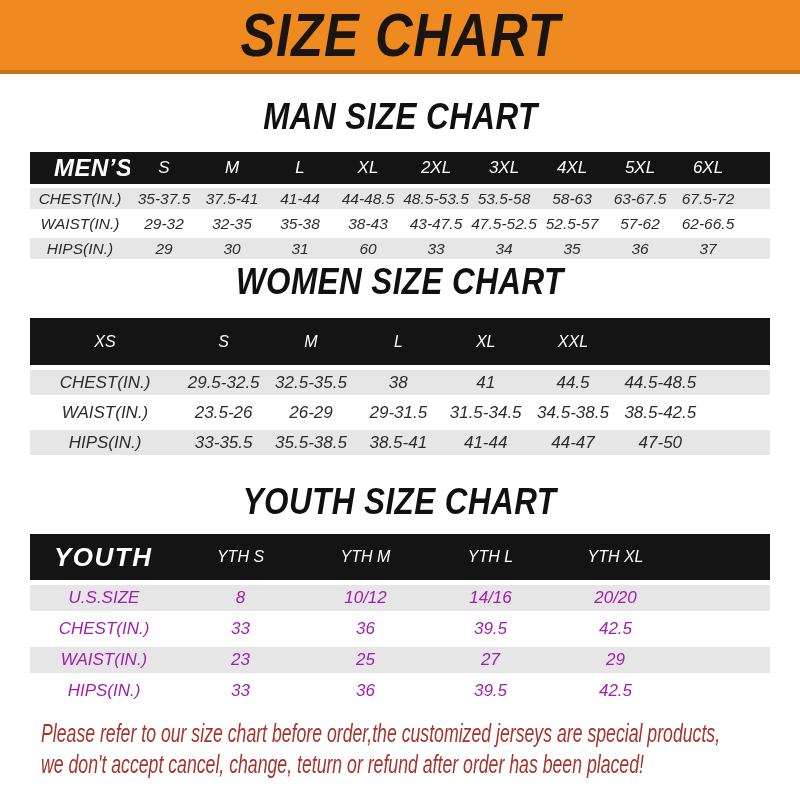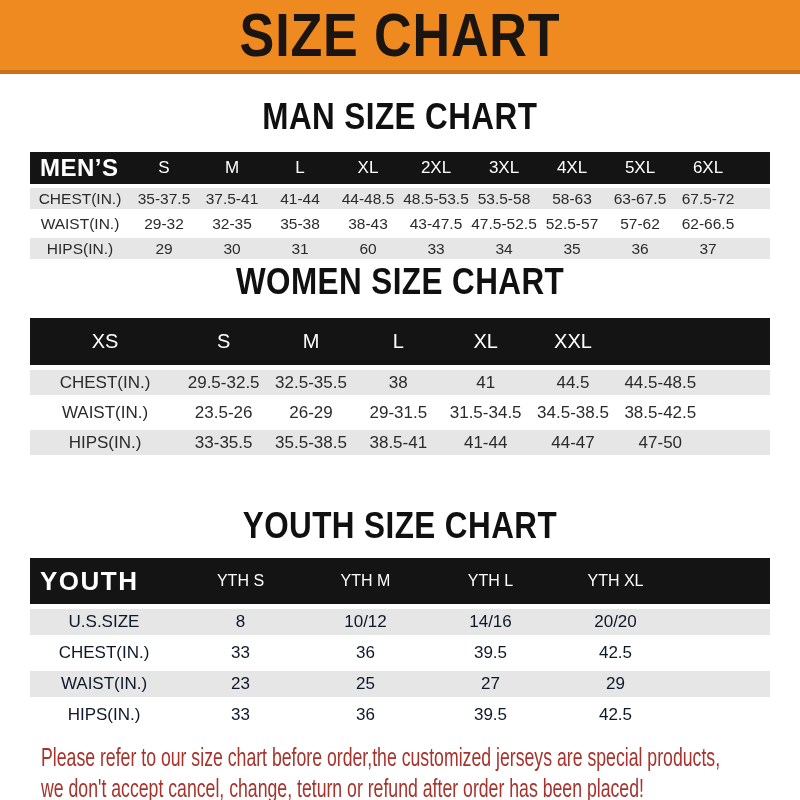--- a/index.html
+++ b/index.html
@@ -1,72 +1,72 @@
 <!DOCTYPE html>
 <html style="--banner-orange: #EE8A1F; --banner-edge: #C87217; --header-black: #141414; --row-gray: #E6E6E6; --text-red: #A8322C;"><head>
 <meta charset="utf-8">
 <style>
   html,body { margin:0; padding:0; }
   body {
     width:800px; height:800px; overflow:hidden;
     background:#ffffff;
     font-family:"Liberation Sans", sans-serif;
   }
-  .page { width:800px; height:800px; position:relative; }
+  .page { width:800px; height:800px; position:relative;font-style:italic; }
 
   
   .banner {
     height:70px;
     background:var(--banner-orange,#EE8A1F);
     border-bottom:4px solid var(--banner-edge,#C87217);
     display:flex; align-items:center; justify-content:center;
   }
   .banner-title {
     font-size:62px; font-weight:bold; color:#1a1511;
     transform:scaleX(0.84); line-height:1; letter-spacing:1px; white-space:nowrap;
   }
 
   
   .heading-wrap { text-align:center; }
   .hw-man   { margin-top:24px; }
   .hw-women { margin-top:4px; }
-  .hw-youth { margin-top:52px; }
+  .hw-youth { margin-top:28px; }
   .heading {
     display:inline-block; font-size:37px; font-weight:bold; color:#101010;
     transform:scaleX(0.85); line-height:1; white-space:nowrap; letter-spacing:0.5px;
   }
 
   
   .size-table { width:740px; margin-left:auto; margin-right:auto; }
   .tbl-man   { margin-top:17px; }
   .tbl-women { margin-top:18px; }
   .tbl-youth { margin-top:14px; }
 
   .trow { display:grid; align-items:stretch; }
   .thead { background:var(--header-black,#141414); color:#ffffff; }
   .odd  { background:var(--row-gray,#E6E6E6); }
   .even { background:#ffffff; }
   .cell { display:flex; align-items:center; justify-content:center; white-space:nowrap; overflow:hidden; }
-  .header-label { justify-content:flex-start !important; padding-left:10px; font-weight:bold;text-align:right; }
+  .header-label { justify-content:flex-start !important; padding-left:24px; font-weight:bold;text-align:right; }
 
   .men .trow   { grid-template-columns:100px repeat(9,1fr); padding-right:28px; }
   .men .thead  { height:32px; }
   .men .trow:not(.thead) { height:21px; margin-top:4px; font-size:15.5px; color:#2b2b2b; }
   .men .header-label { font-size:24px; letter-spacing:0.5px; }
   .men .col-head { font-size:17px; }
 
   .women .trow   { grid-template-columns:150px repeat(6,1fr); padding-right:66px; }
   .women .thead  { height:47px; }
   .women .trow:not(.thead) { height:25px; margin-top:5px; font-size:17px; color:#2b2b2b; }
   .women .header-label { font-size:27px; letter-spacing:0.5px; }
-  .women .col-head { font-size:20px; }
+  .women .col-head { font-size:16px; }
 
   .youth .trow   { grid-template-columns:148px repeat(4,1fr); padding-right:92px; }
   .youth .thead  { height:46px; }
-  .youth .trow:not(.thead) { height:26px; margin-top:5px; font-size:17px; color:#0f172a; }
+  .youth .trow:not(.thead) { height:26px; margin-top:5px; font-size:17px; color:#a21caf; }
   .youth .header-label { font-size:26px; letter-spacing:1.5px; }
   .youth .col-head { font-size:16px; }
 
   
   .disclaimer { margin:14px 0 0 41px; color:var(--text-red,#A8322C); }
   .disclaimer .line {
     font-size:26px; line-height:31px; white-space:nowrap;
     transform:scaleX(0.68); transform-origin:0 50%;
   }
 </style>

